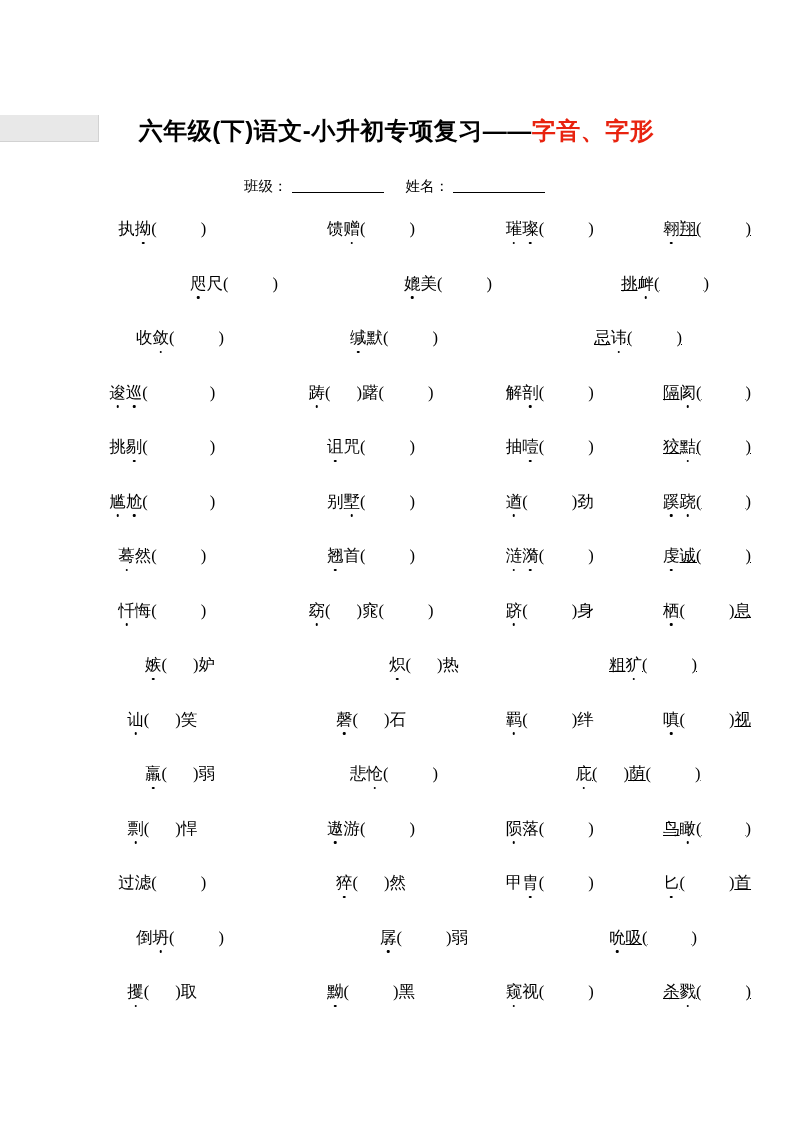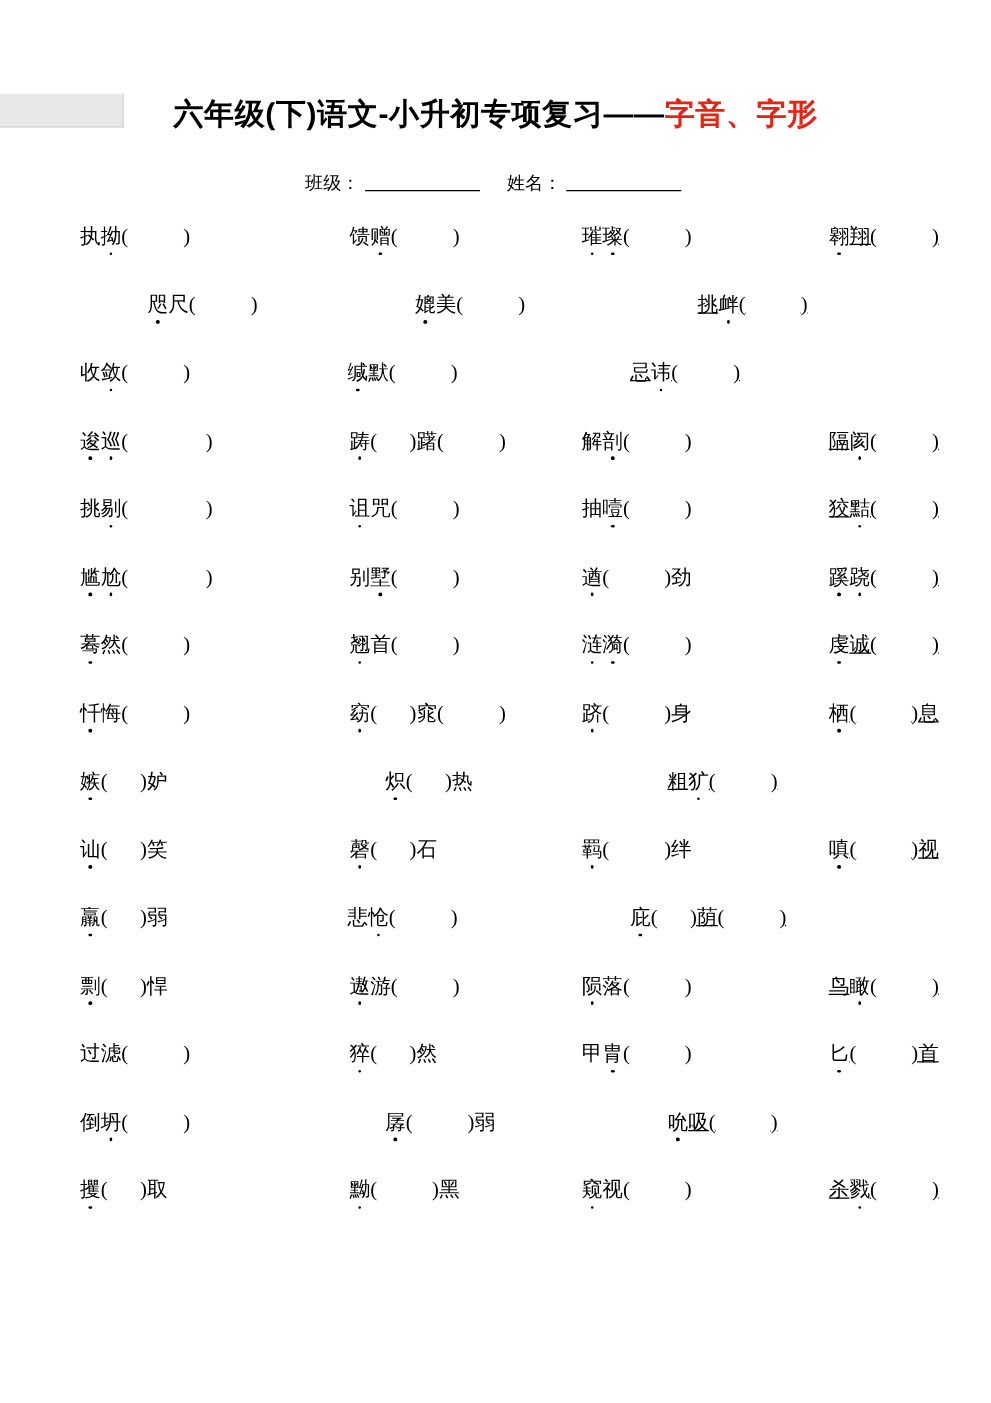--- a/index.html
+++ b/index.html
@@ -30,21 +30,21 @@
     height: 26px;
     background: #e8e8e8;
     border-right: 1px solid #d2d2d2;
     border-bottom: 1px solid #d2d2d2;
   }
   .title {
     text-align: center;
     font-size: 24px;
     font-weight: bold;
     letter-spacing: 0.5px;
-    margin-top: 75px;
+    margin-top: 115px;
     font-family: "Liberation Sans", "DejaVu Sans", sans-serif;
   }
   .title .accent {
     color: #e8230f;
   }
   .subline {
     text-align: center;
     font-size: 14.5px;
     font-weight: normal;
     margin-top: 30px;
@@ -58,21 +58,22 @@
     vertical-align: -2px;
     margin: 0 4px;
   }
   .subline .gap {
     display: inline-block;
     width: 18px;
   }
 
   .grid {
     margin-top: 22px;
-    padding: 0 42px 0 64px;
+    padding: 0 42px 0 85px;
+    text-align: center;
   }
   .row {
     display: flex;
     align-items: baseline;
     height: 54.5px;
   }
   .cell {
     font-size: 16.5px;
     white-space: nowrap;
     font-family: "Liberation Serif", "DejaVu Serif", serif;

